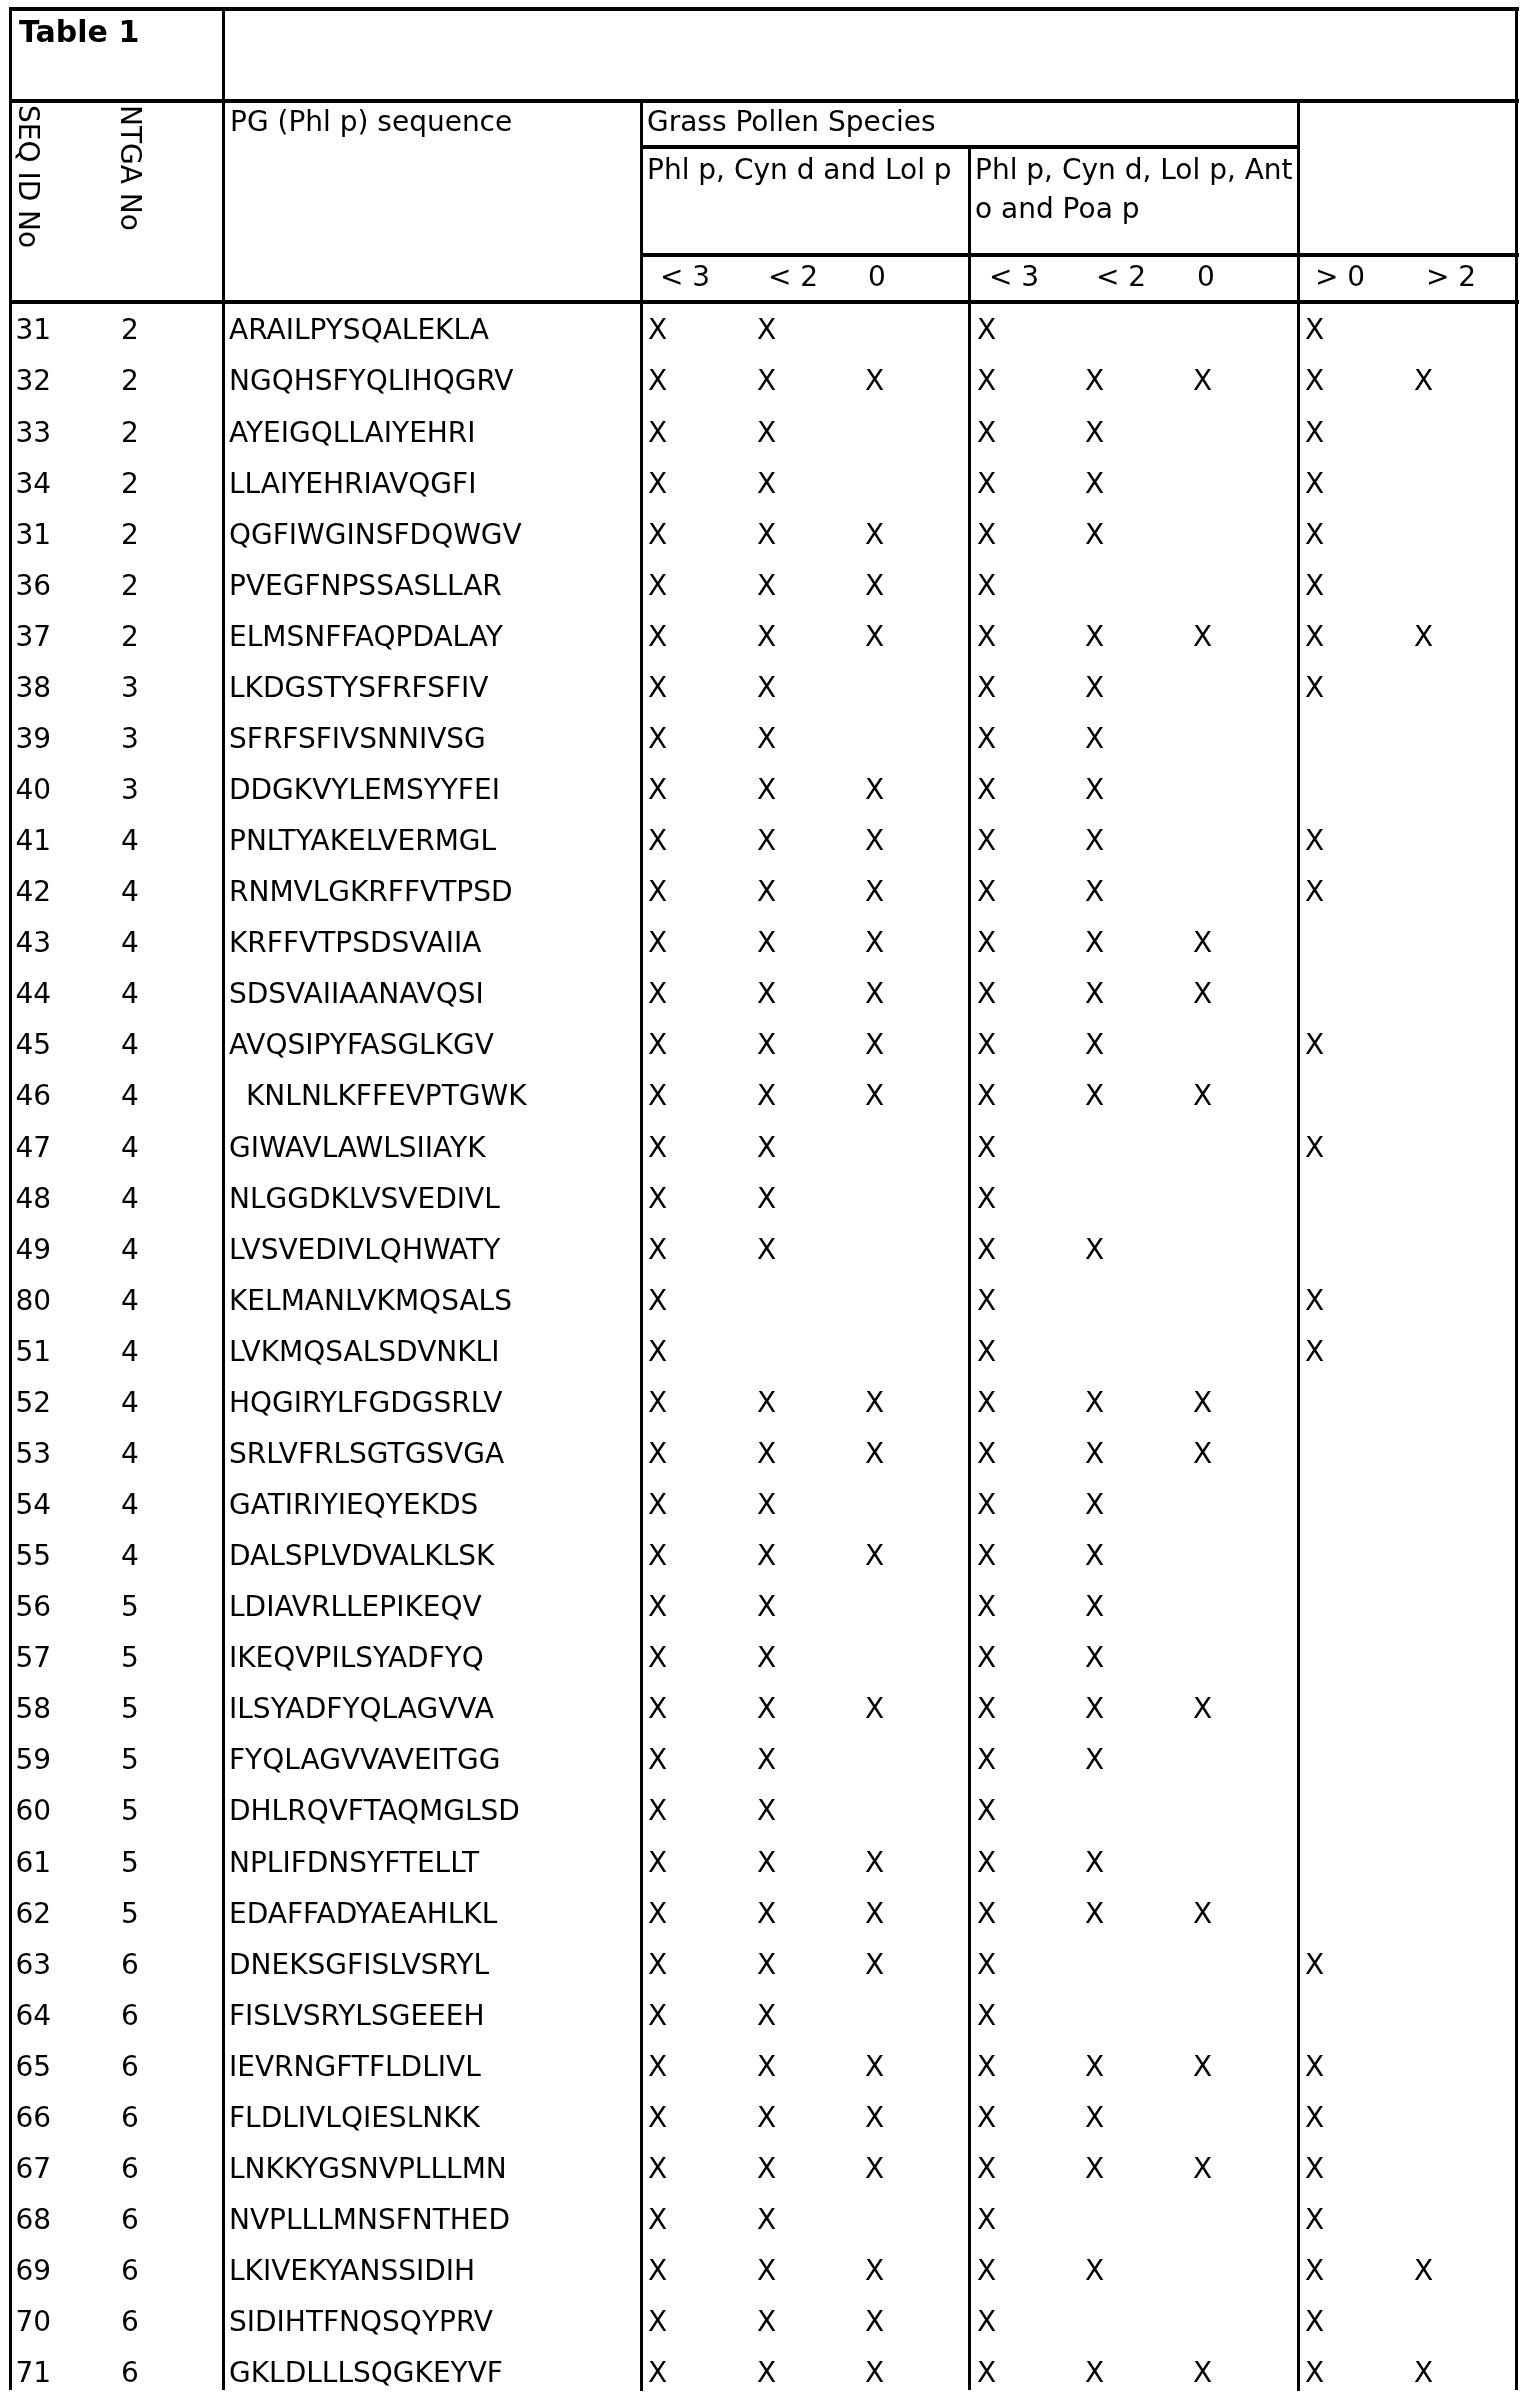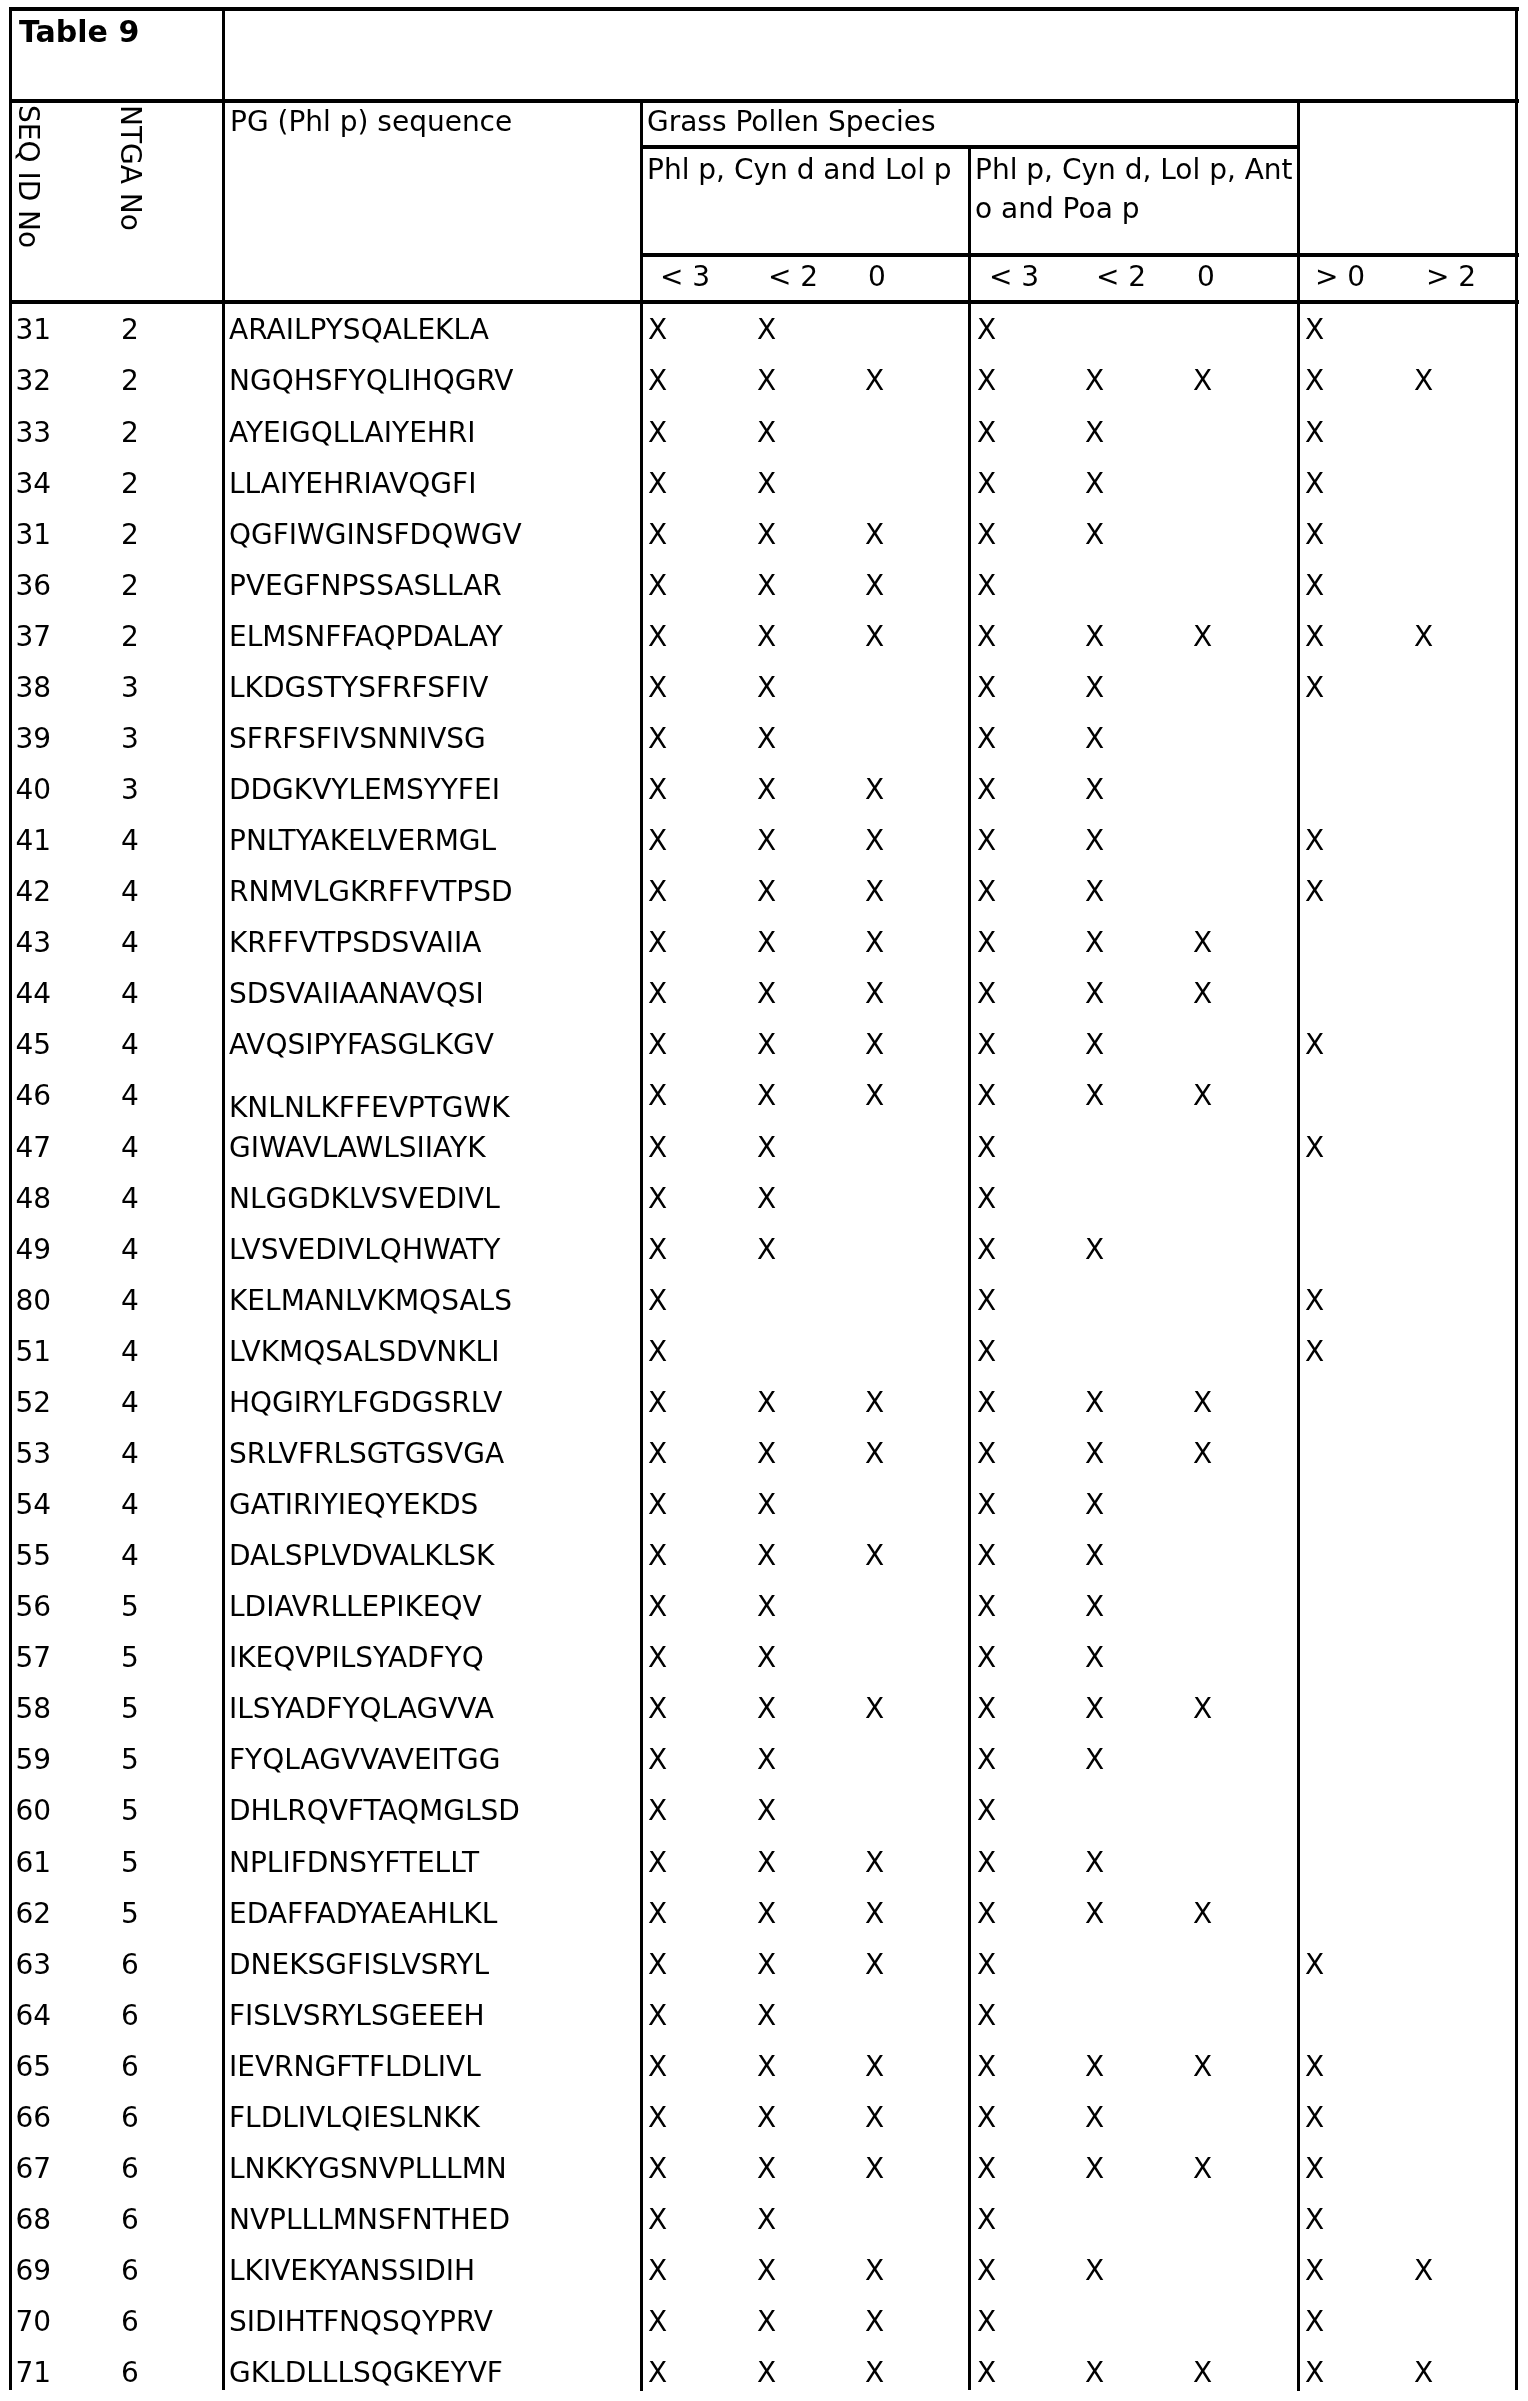--- a/index.html
+++ b/index.html
@@ -28,21 +28,21 @@
   <div class="line hl" style="left:641px; top:253px; width:878px;"></div>
   <div class="line hl" style="left:8.6px; top:300px; width:1510px;"></div>
 
   <div class="line vl" style="left:8.6px; top:6.9px; height:2383px;"></div>
   <div class="line vl" style="left:222px; top:6.9px; height:2383px;"></div>
   <div class="line vl" style="left:640px; top:101px; height:2290px;"></div>
   <div class="line vl" style="left:968px; top:147px; height:2243px;"></div>
   <div class="line vl" style="left:1297px; top:101px; height:2290px;"></div>
   <div class="line vl" style="left:1515px; top:6.9px; height:2383px;"></div>
 
-  <div class="title-text" style="left:19px; top:12px;">Table 9</div>
+  <div class="title-text" style="left:19px; top:12px;">Table 1</div>
 
   <div class="rot" style="left:45px; top:105px;">SEQ ID No</div>
   <div class="rot" style="left:147px; top:105px;">NTGA No</div>
   <div class="txt" style="left:230px; top:103px;">PG (Phl p) sequence</div>
   <div class="txt" style="left:647px; top:103px;">Grass Pollen Species</div>
   <div class="wrap" style="left:647px; top:150px; width:310px;">Phl p, Cyn d and Lol p</div>
   <div class="wrap" style="left:975px; top:150px; width:320px;">Phl p, Cyn d, Lol p, Ant o and Poa p</div>
 
   <div class="txt" style="left:660px; top:258px;">&lt; 3</div>
   <div class="txt" style="left:768px; top:258px;">&lt; 2</div>
@@ -245,21 +245,21 @@
         <div class="mark" style="left: 865px;">X</div>
         <div class="mark" style="left: 977px;">X</div>
         <div class="mark" style="left: 1085px;">X</div>
         <div class="mark" style="left: 1193px;"></div>
         <div class="mark" style="left: 1305px;">X</div>
         <div class="mark" style="left: 1414px;"></div>
       </div>
       <div class="row" style="top: 1070px;">
         <div class="cell" style="left: 15.5px;">46</div>
         <div class="cell" style="left: 121px;">4</div>
-        <div class="cell" style="left: 229px; margin-top: 12px;">KNLNLKFFEVPTGWK</div>
+        <div class="cell" style="left: 246px;">KNLNLKFFEVPTGWK</div>
         <div class="mark" style="left: 648px;">X</div>
         <div class="mark" style="left: 757px;">X</div>
         <div class="mark" style="left: 865px;">X</div>
         <div class="mark" style="left: 977px;">X</div>
         <div class="mark" style="left: 1085px;">X</div>
         <div class="mark" style="left: 1193px;">X</div>
         <div class="mark" style="left: 1305px;"></div>
         <div class="mark" style="left: 1414px;"></div>
       </div>
       <div class="row" style="top: 1122px;">

